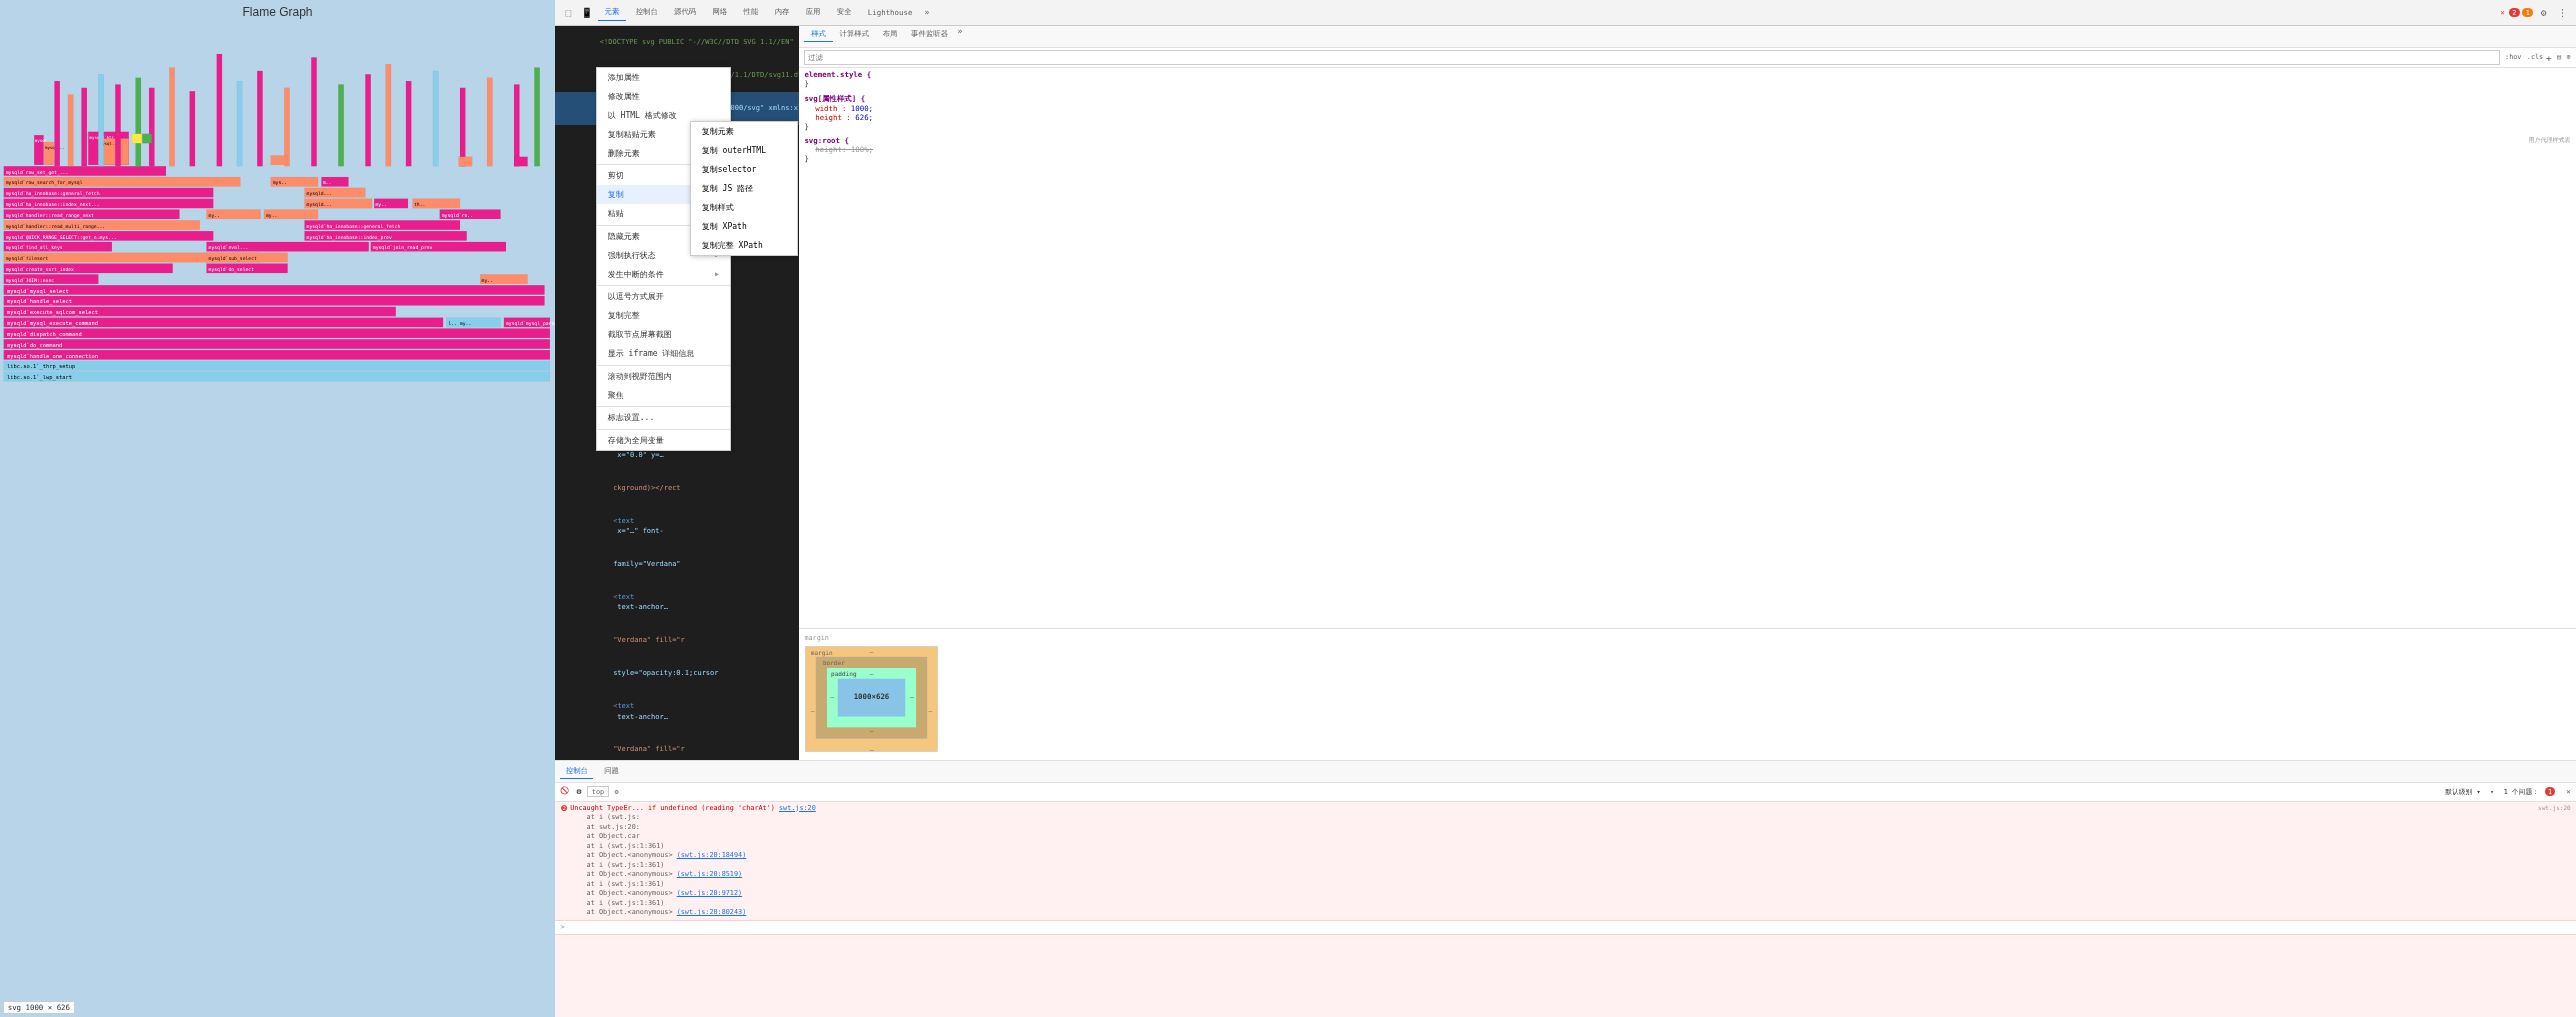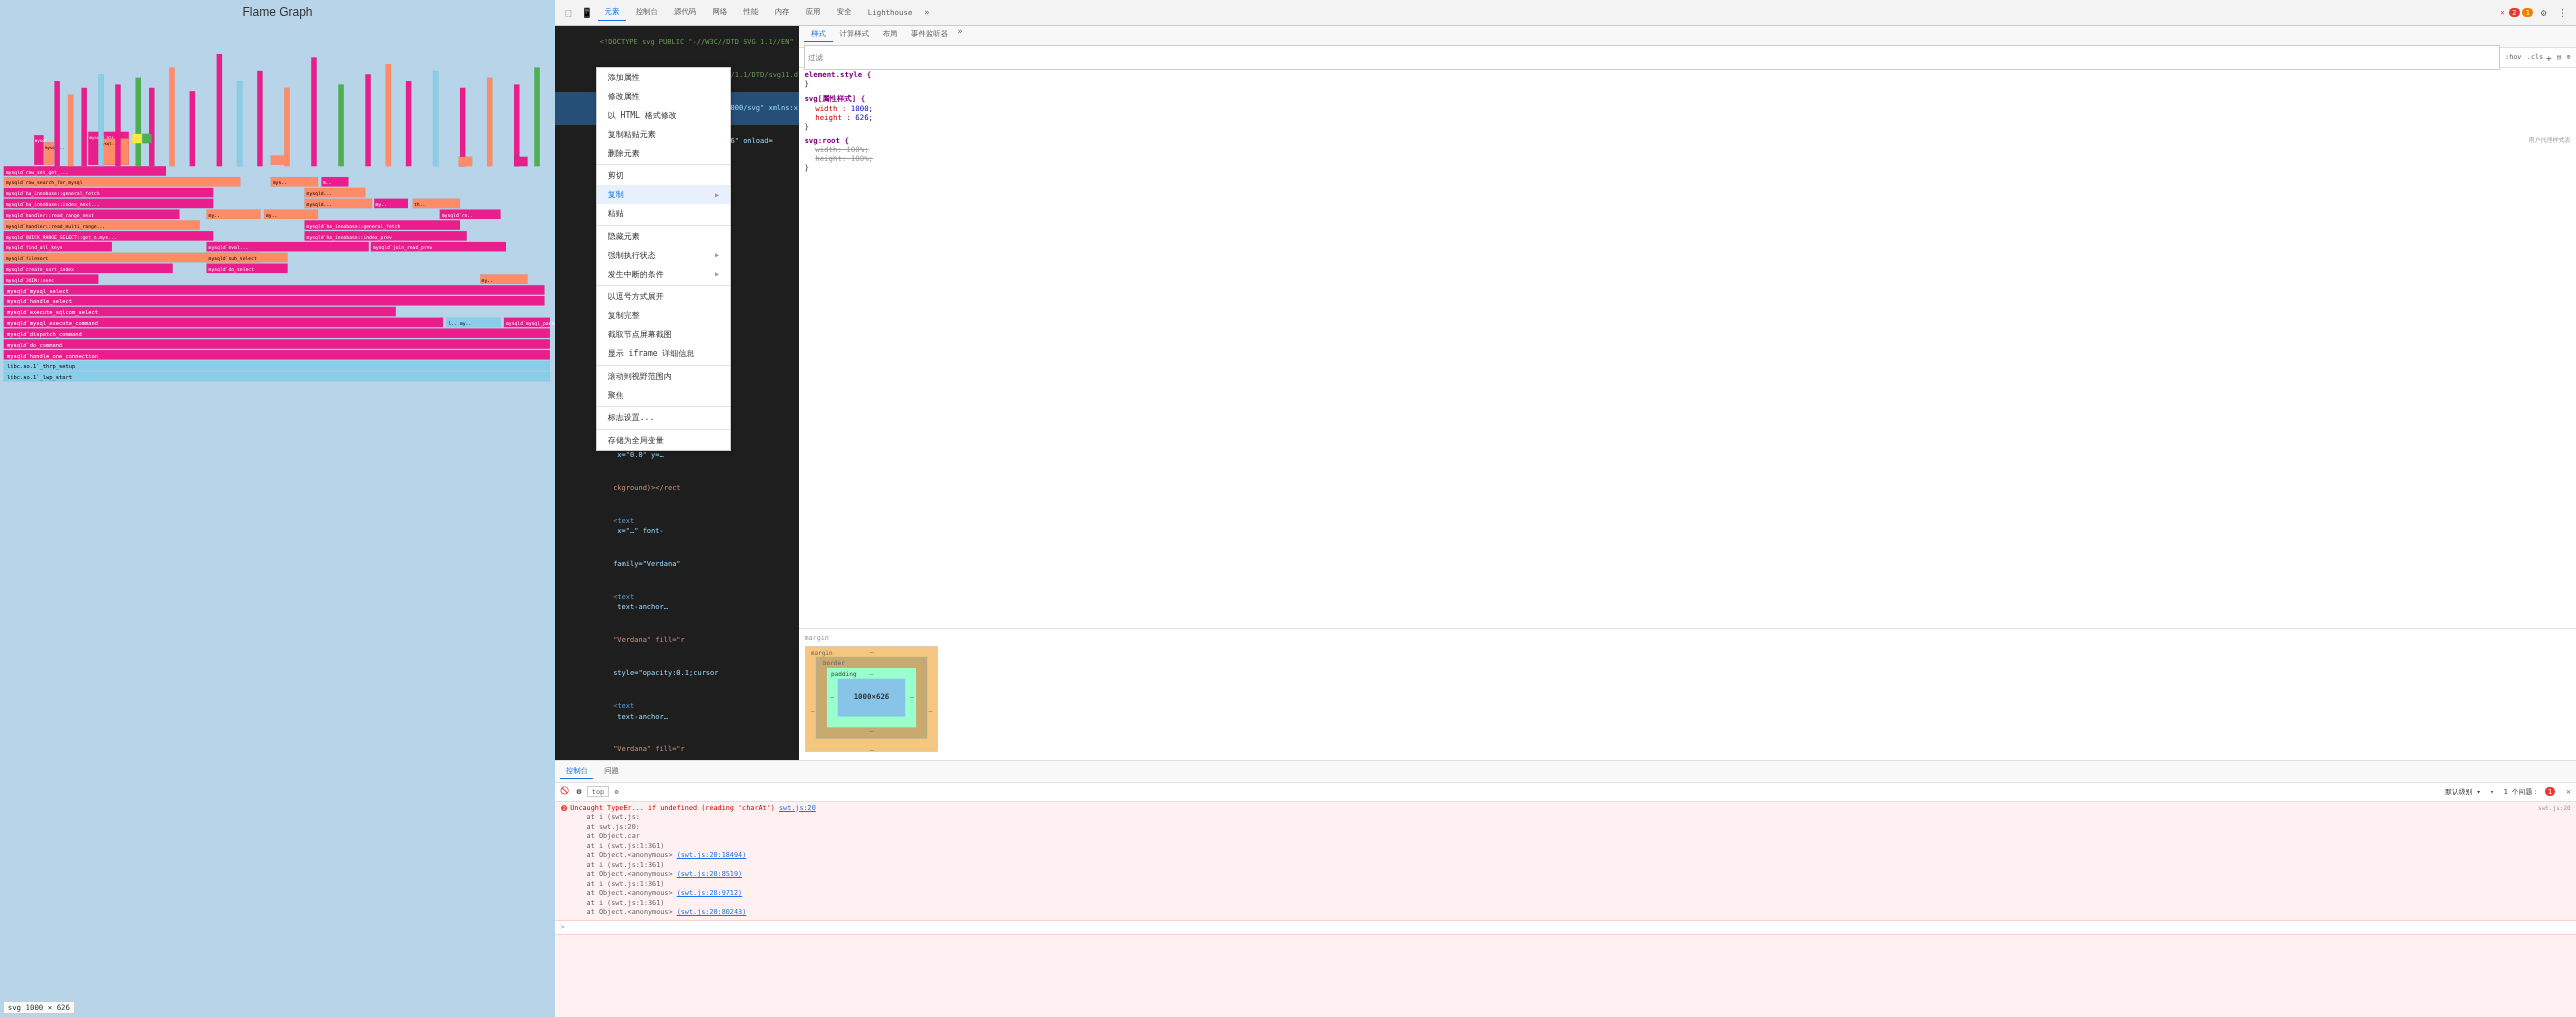--- a/index.html
+++ b/index.html
@@ -194,21 +194,21 @@
       height: 20px;
       display: flex;
       align-items: center;
       padding: 0 5.4px;
       border-bottom: 0.7px solid #e0e0e0;
       flex-shrink: 0;
     }
 
     .styles-filter-input {
       flex: 1;
-      height: 25px;
+      height: 15px;
       border: 0.7px solid #ccc;
       font-size: 7.4px;
       padding: 0 2.7px;
       outline: none;
     }
 
     .styles-filter-label {
       font-size: 6.8px;
       color: #5f5f5f;
       margin-left: 5.4px;
@@ -716,20 +716,29 @@
           <div class="context-menu-separator"></div>
           <div class="context-menu-item">
             <span>标志设置...</span>
           </div>
           <div class="context-menu-separator"></div>
           <div class="context-menu-item">
             <span>存储为全局变量</span>
           </div>
         </div>
 
+        <div class="submenu">
+          <div class="submenu-item">复制元素</div>
+          <div class="submenu-item">复制 outerHTML</div>
+          <div class="submenu-item">复制selector</div>
+          <div class="submenu-item">复制 JS 路径</div>
+          <div class="submenu-item">复制样式</div>
+          <div class="submenu-item">复制 XPath</div>
+          <div class="submenu-item">复制完整 XPath</div>
+        </div>
       </div>
 
       <div class="styles-right">
         <div class="styles-tabs">
           <div class="style-tab active">样式</div>
           <div class="style-tab">计算样式</div>
           <div class="style-tab">布局</div>
           <div class="style-tab">事件监听器</div>
           <div class="more-tabs-btn">»</div>
         </div>
@@ -762,23 +771,20 @@
               <span>: </span>
               <span style="color:#00c;">626;</span>
             </div>
             <div><span>}</span></div>
           </div>
 
           <div class="style-rule">
             <div style="display:flex; justify-content:space-between;">
               <span class="style-selector">svg:root {</span>
               <span style="font-size:6px; color:#999;">用户代理样式表</span>
-            </div>
-            <div class="style-property">
-              <span class="style-strikethrough">width: 100%;</span>
             </div>
             <div class="style-property">
               <span class="style-strikethrough">height: 100%;</span>
             </div>
             <div><span>}</span></div>
           </div>
         </div>
 
         <div class="box-model-section">
           <div class="box-model-label">margin</div>

